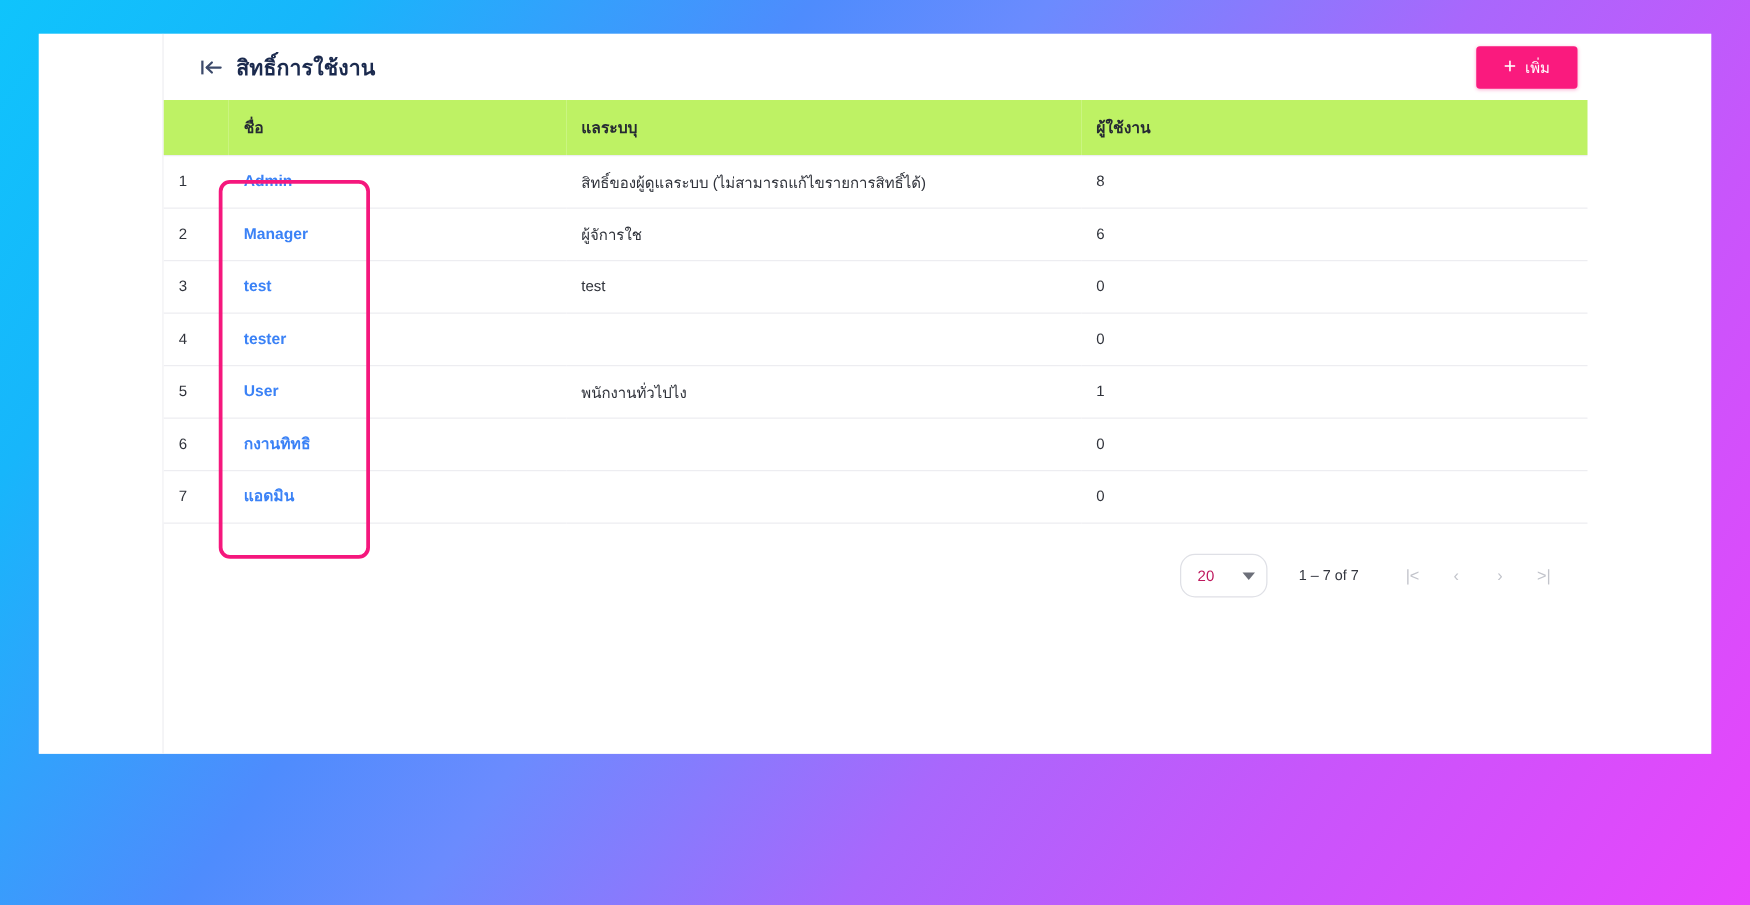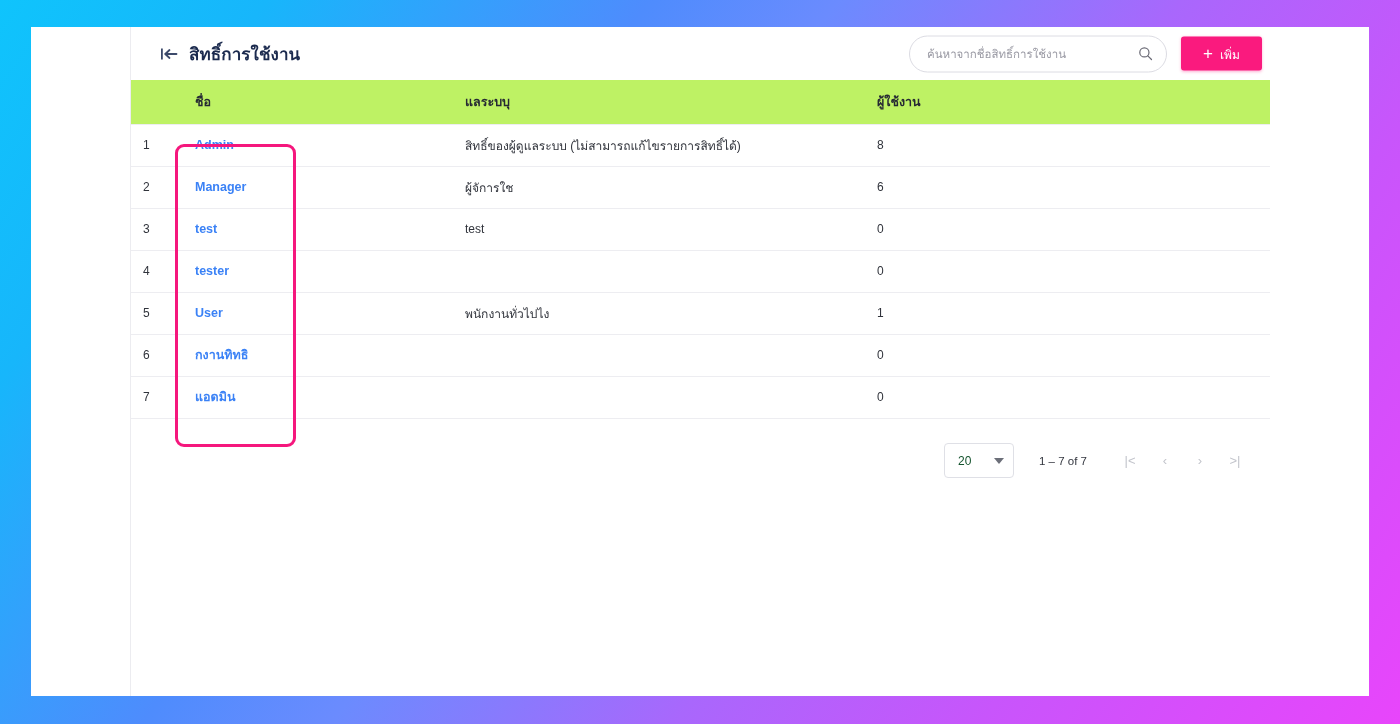--- a/index.html
+++ b/index.html
@@ -22,21 +22,21 @@
         #E845FB 100%);
     position: relative;
   }
 
   
   .app-window {
     position: absolute;
     left: 31px;
     top: 27px;
     width: 1338px;
-    height: 669px;
+    height: 576px;
     background: #ffffff;
     display: flex;
     overflow: hidden;
   }
 
   .sidebar {
     width: 100px;
     flex: 0 0 100px;
     background: #ffffff;
     border-right: 1px solid #ececf0;
@@ -216,27 +216,27 @@
     justify-content: flex-end;
     gap: 18px;
     padding: 18px 0 0 0;
     height: 66px;
   }
 
   .page-size-select {
     width: 70px;
     height: 35px;
     border: 1px solid #dfe0e6;
-    border-radius: 4px;
+    border-radius: 12px;
     display: flex;
     align-items: center;
     justify-content: space-between;
     padding: 0 9px 0 13px;
     font-size: 12px;
-    color: #14532d;
+    color: #be185d;
     background: #fff;
     cursor: pointer;
   }
   .page-size-select .caret {
     width: 0; height: 0;
     border-left: 5px solid transparent;
     border-right: 5px solid transparent;
     border-top: 6px solid #6c6f79;
   }
 
@@ -282,29 +282,20 @@
       <span class="collapse-icon">
         <svg width="20" height="16" viewBox="0 0 20 16" fill="none" aria-hidden="true">
           <rect x="1" y="2.5" width="1.8" height="11" fill="#3c4a6b"></rect>
           <path d="M16.5 8H5.5" stroke="#3c4a6b" stroke-width="1.8" stroke-linecap="round"></path>
           <path d="M9.5 4L5.3 8L9.5 12" stroke="#3c4a6b" stroke-width="1.8" stroke-linecap="round" stroke-linejoin="round"></path>
         </svg>
       </span>
       <span class="page-title">สิทธิ์การใช้งาน</span>
 
       <div class="header-actions">
-        <div class="search-wrap">
-          <input class="search-input" type="text" placeholder="ค้นหาจากชื่อสิทธิ์การใช้งาน" style="">
-          <span class="search-icon">
-            <svg width="15" height="15" viewBox="0 0 16 16" fill="none" aria-hidden="true">
-              <circle cx="6.8" cy="6.8" r="4.9" stroke="#6a6a75" stroke-width="1.3"></circle>
-              <path d="M10.5 10.5L14.4 14.4" stroke="#6a6a75" stroke-width="1.3" stroke-linecap="round"></path>
-            </svg>
-          </span>
-        </div>
 
         <button class="add-button">
           <span class="plus">+</span>
           <span>เพิ่ม</span>
         </button>
       </div>
     </div>
 
     <div class="table-area">
       <table class="data-table">

